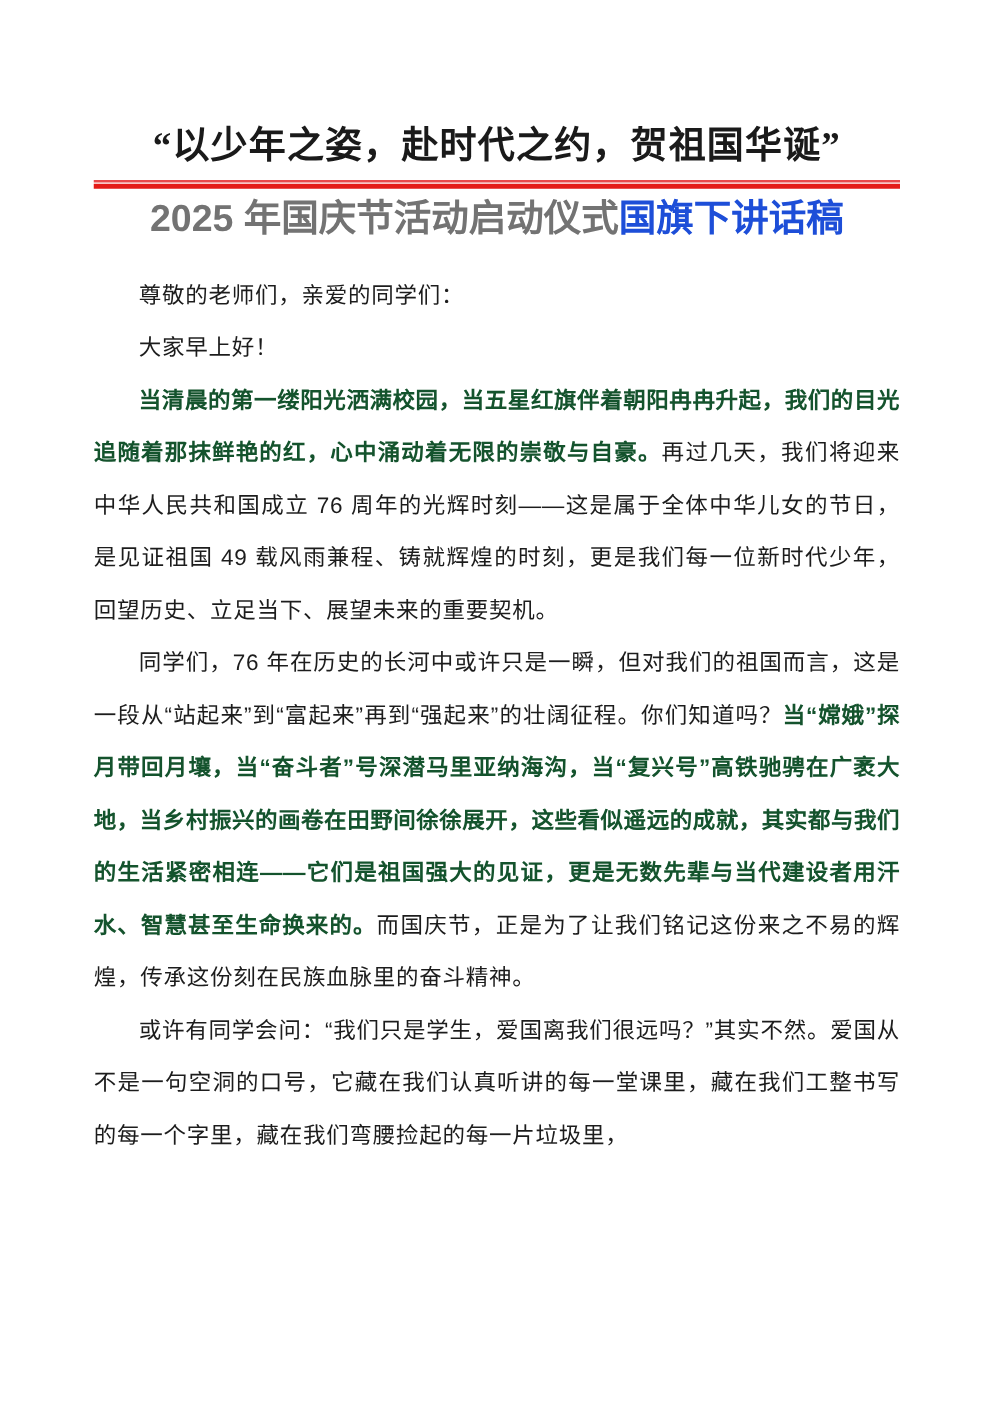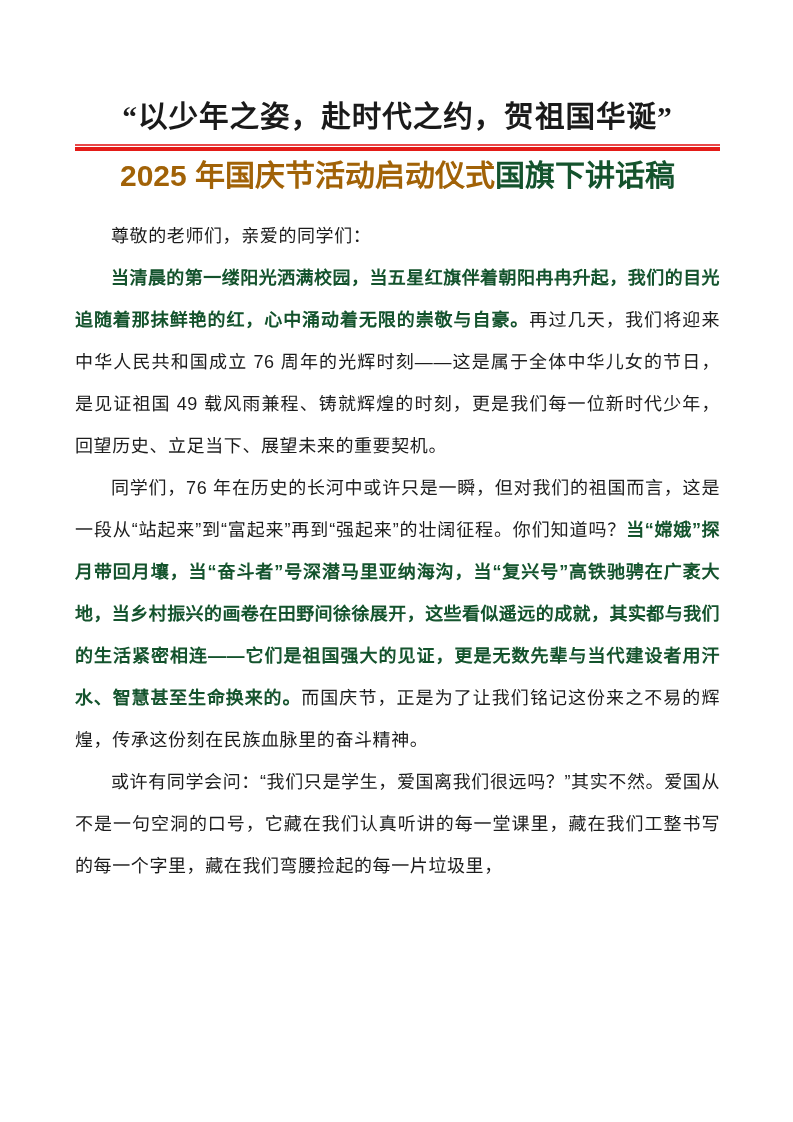--- a/index.html
+++ b/index.html
@@ -72,22 +72,22 @@
     font-family: "Liberation Sans", "DejaVu Sans", sans-serif;
     font-size: 30px;
     line-height: 44px;
     text-align: center;
     color: #111111;
     margin: 0;
     padding-top: 3px;
     white-space: nowrap;
     letter-spacing: 0px;
   }
-  .title-hei .black-part { color: #a16207; }
-  .title-hei .red-part { color: #14532d; }
+  .title-hei .black-part { color: #737373; }
+  .title-hei .red-part { color: #1d4ed8; }
 
   
   .body-block {
     margin-top: 17px;
   }
 
   p.para {
     font-family: Liberation Sans, sans-serif;
     font-size: 18px;
     line-height: 42px;
@@ -115,19 +115,20 @@
     <h1 class="title-kai">“以少年之姿，赴时代之约，贺祖国华诞”</h1>
 
     <div class="rule-red"></div>
 
     <h2 class="title-hei">
       <span class="black-part">2025 年国庆节活动启动仪式</span><span class="red-part">国旗下讲话稿</span>
     </h2>
 
     <div class="body-block" id="body-block">
         <p class="para"><span>尊敬的老师们，亲爱的同学们：</span></p>
+        <p class="para"><span>大家早上好！</span></p>
         <p class="para"><span class="b">当清晨的第一缕阳光洒满校园，当五星红旗伴着朝阳冉冉升起，我们的目光追随着那抹鲜艳的红，心中涌动着无限的崇敬与自豪。</span><span>再过几天，我们将迎来中华人民共和国成立 76 周年的光辉时刻——这是属于全体中华儿女的节日，是见证祖国 49 载风雨兼程、铸就辉煌的时刻，更是我们每一位新时代少年，回望历史、立足当下、展望未来的重要契机。</span></p>
         <p class="para"><span>同学们，76 年在历史的长河中或许只是一瞬，但对我们的祖国而言，这是一段从“站起来”到“富起来”再到“强起来”的壮阔征程。你们知道吗？</span><span class="b">当“嫦娥”探月带回月壤，当“奋斗者”号深潜马里亚纳海沟，当“复兴号”高铁驰骋在广袤大地，当乡村振兴的画卷在田野间徐徐展开，这些看似遥远的成就，其实都与我们的生活紧密相连——它们是祖国强大的见证，更是无数先辈与当代建设者用汗水、智慧甚至生命换来的。</span><span>而国庆节，正是为了让我们铭记这份来之不易的辉煌，传承这份刻在民族血脉里的奋斗精神。</span></p>
         <p class="para"><span>或许有同学会问：“我们只是学生，爱国离我们很远吗？”其实不然。爱国从不是一句空洞的口号，它藏在我们认真听讲的每一堂课里，藏在我们工整书写的每一个字里，藏在我们弯腰捡起的每一片垃圾里，</span></p>
       </div>
 
   </div>
 </div>
 
 </body></html>

